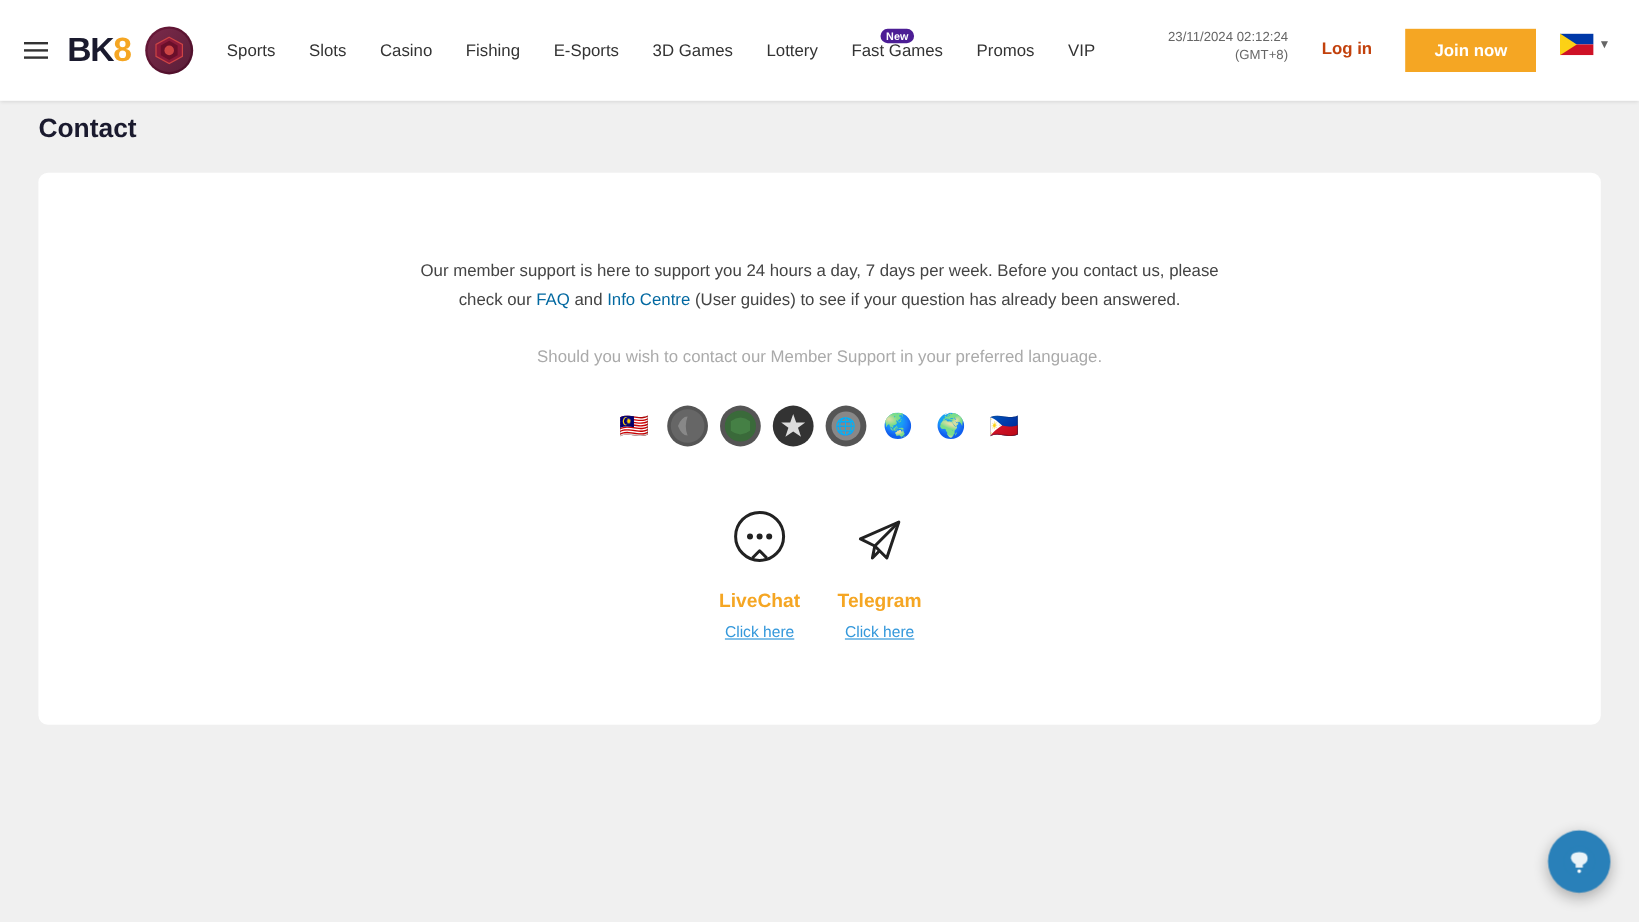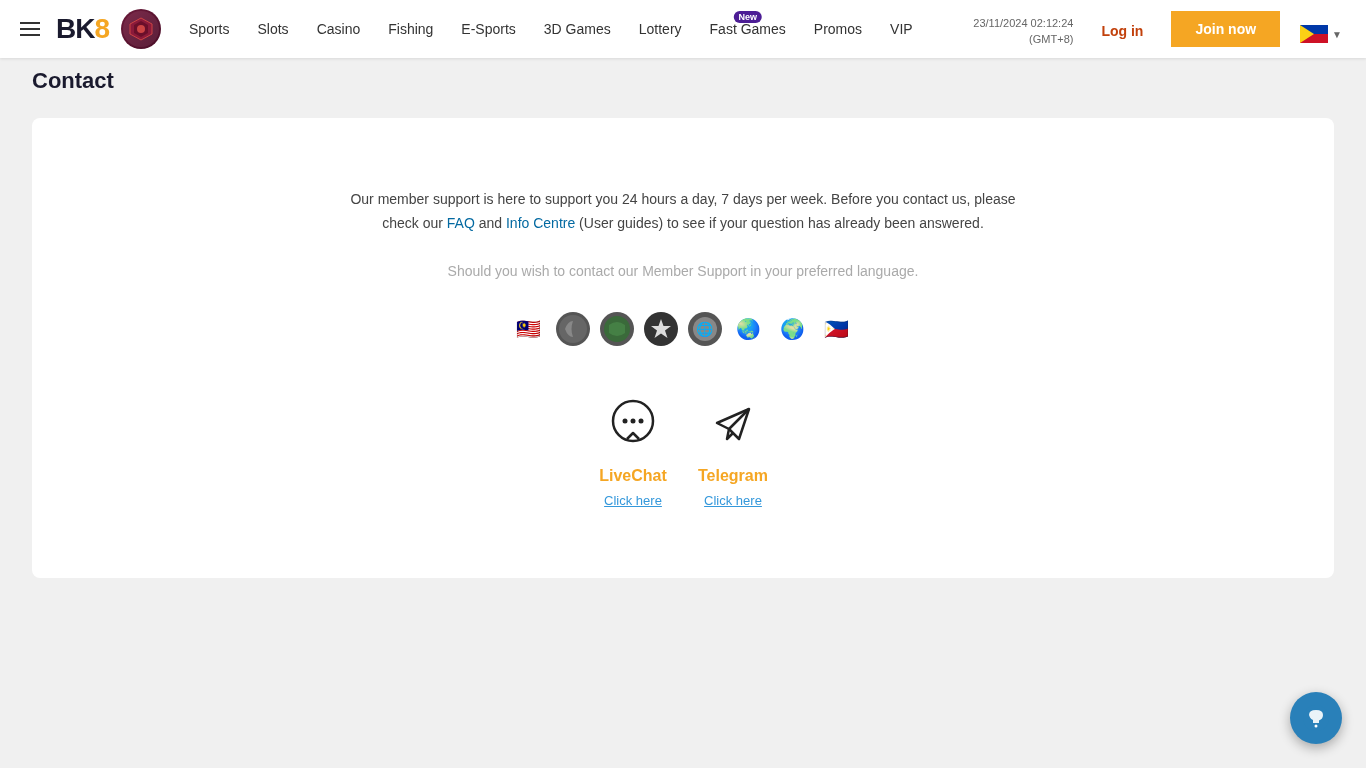--- a/index.html
+++ b/index.html
@@ -3,21 +3,21 @@
   <meta charset="utf-8">
   <style>
     * { margin: 0; padding: 0; box-sizing: border-box; }
     body { font-family: Arial, sans-serif; background: #f0f0f0; width: 1366px; min-height: 768px; overflow-x: hidden; }
 
     
     .header {
       background: #fff;
       display: flex;
       align-items: center;
-      height: 58px;
+      height: 84px;
       padding: 16px 16px;
       box-shadow: 0 1px 3px rgba(0,0,0,0.1);
       position: relative;
       z-index: 10;
     }
     .header-left {
       display: flex;
       align-items: center;
       gap: 12px;
     }
@@ -90,21 +90,21 @@
       background: #4c1d95;
       color: white;
       font-size: 9px;
       font-weight: bold;
       padding: 1px 5px;
       border-radius: 8px;
       white-space: nowrap;
     }
     .header-right {
       display: flex;
-      align-items: flex-end;
+      align-items: flex-start;
       gap: 12px;
     }
     .datetime {
       font-size: 11px;
       color: #666;
       text-align: right;
       line-height: 1.4;
     }
     .login-btn {
       background: transparent;

